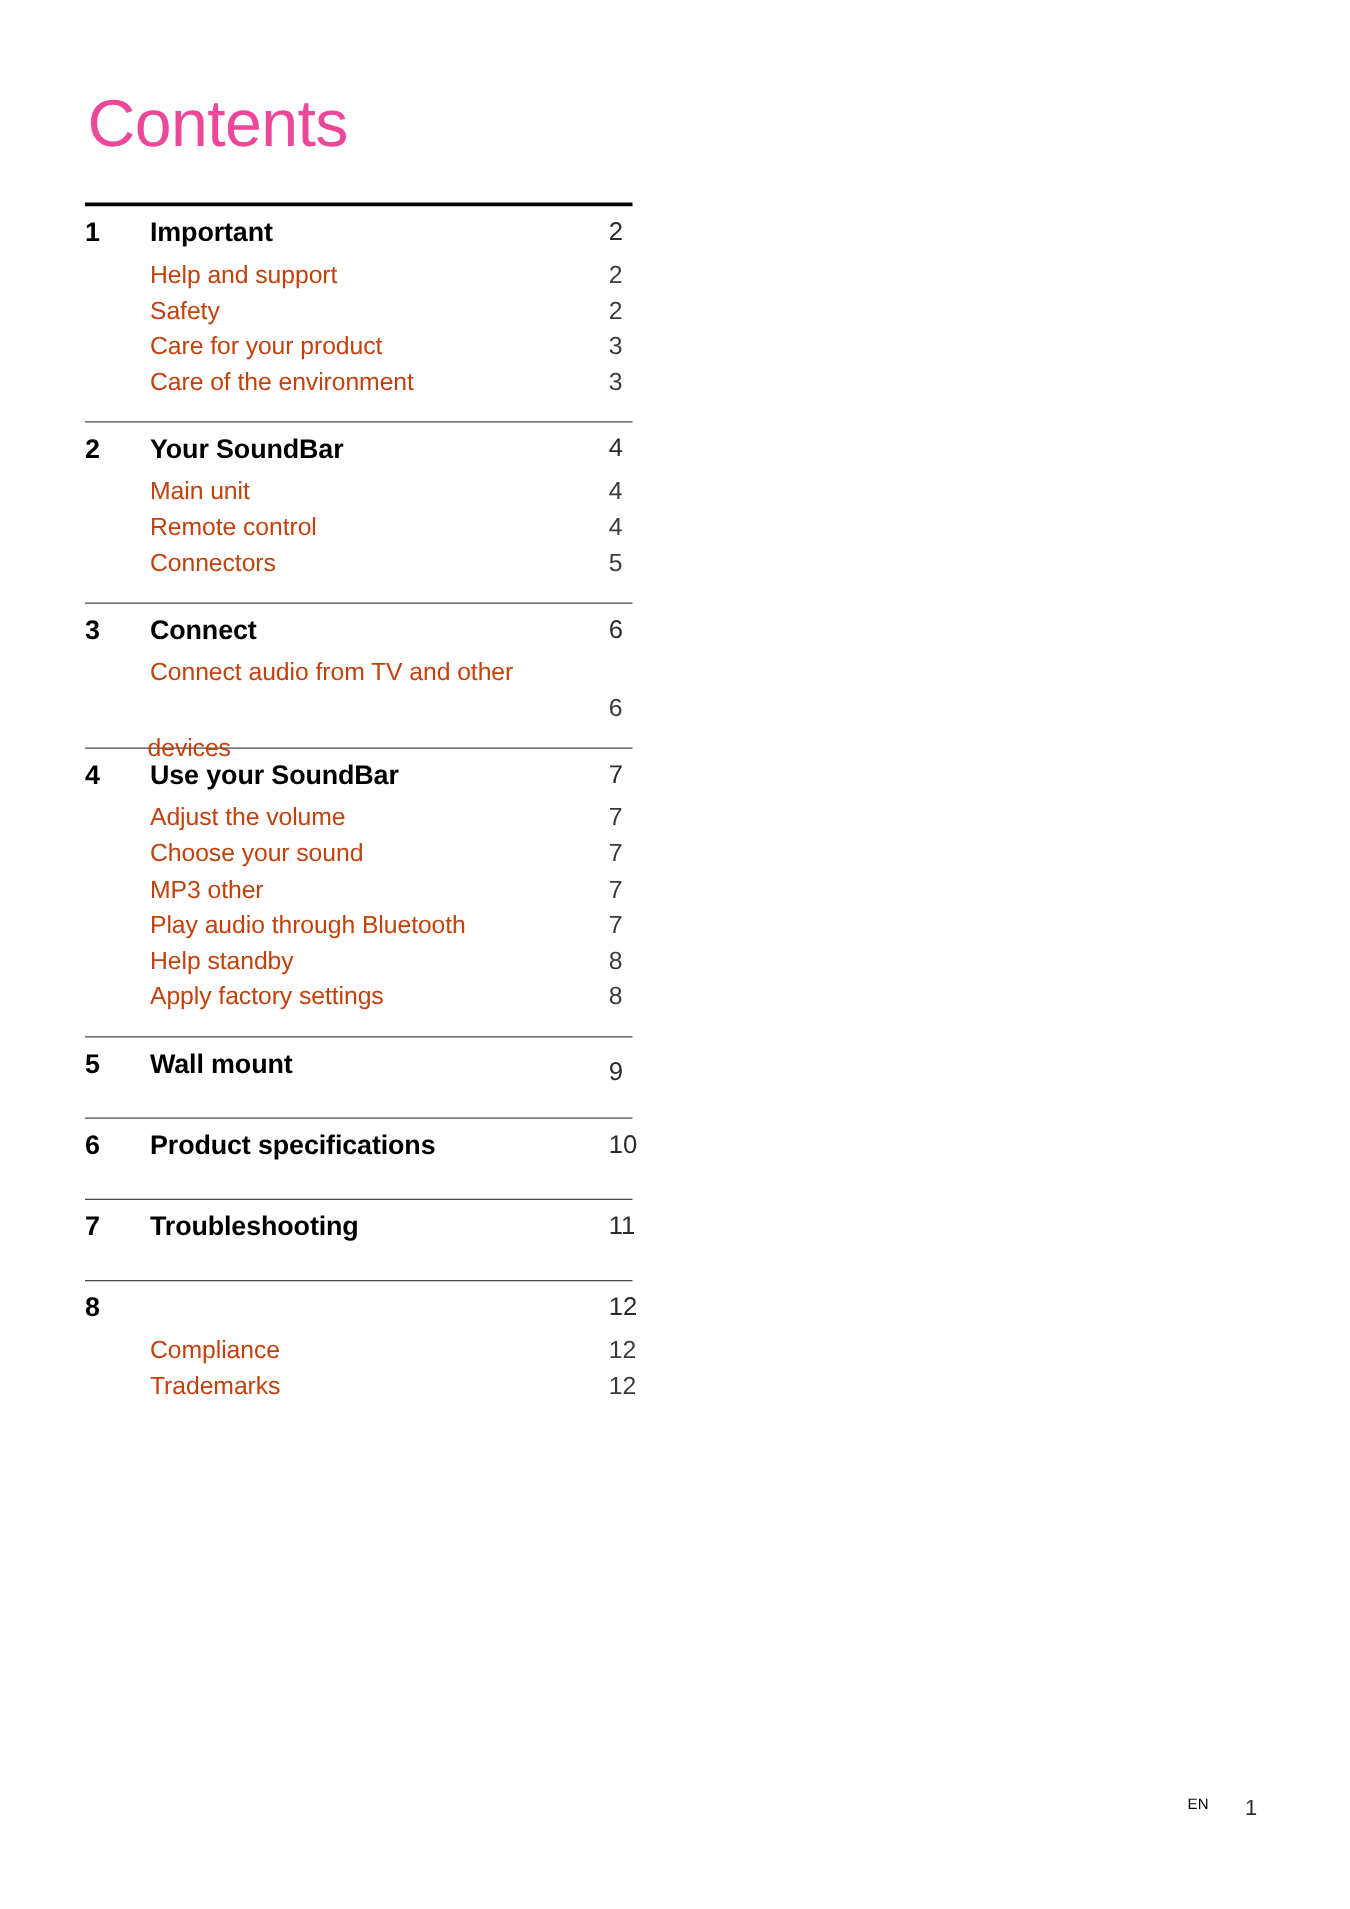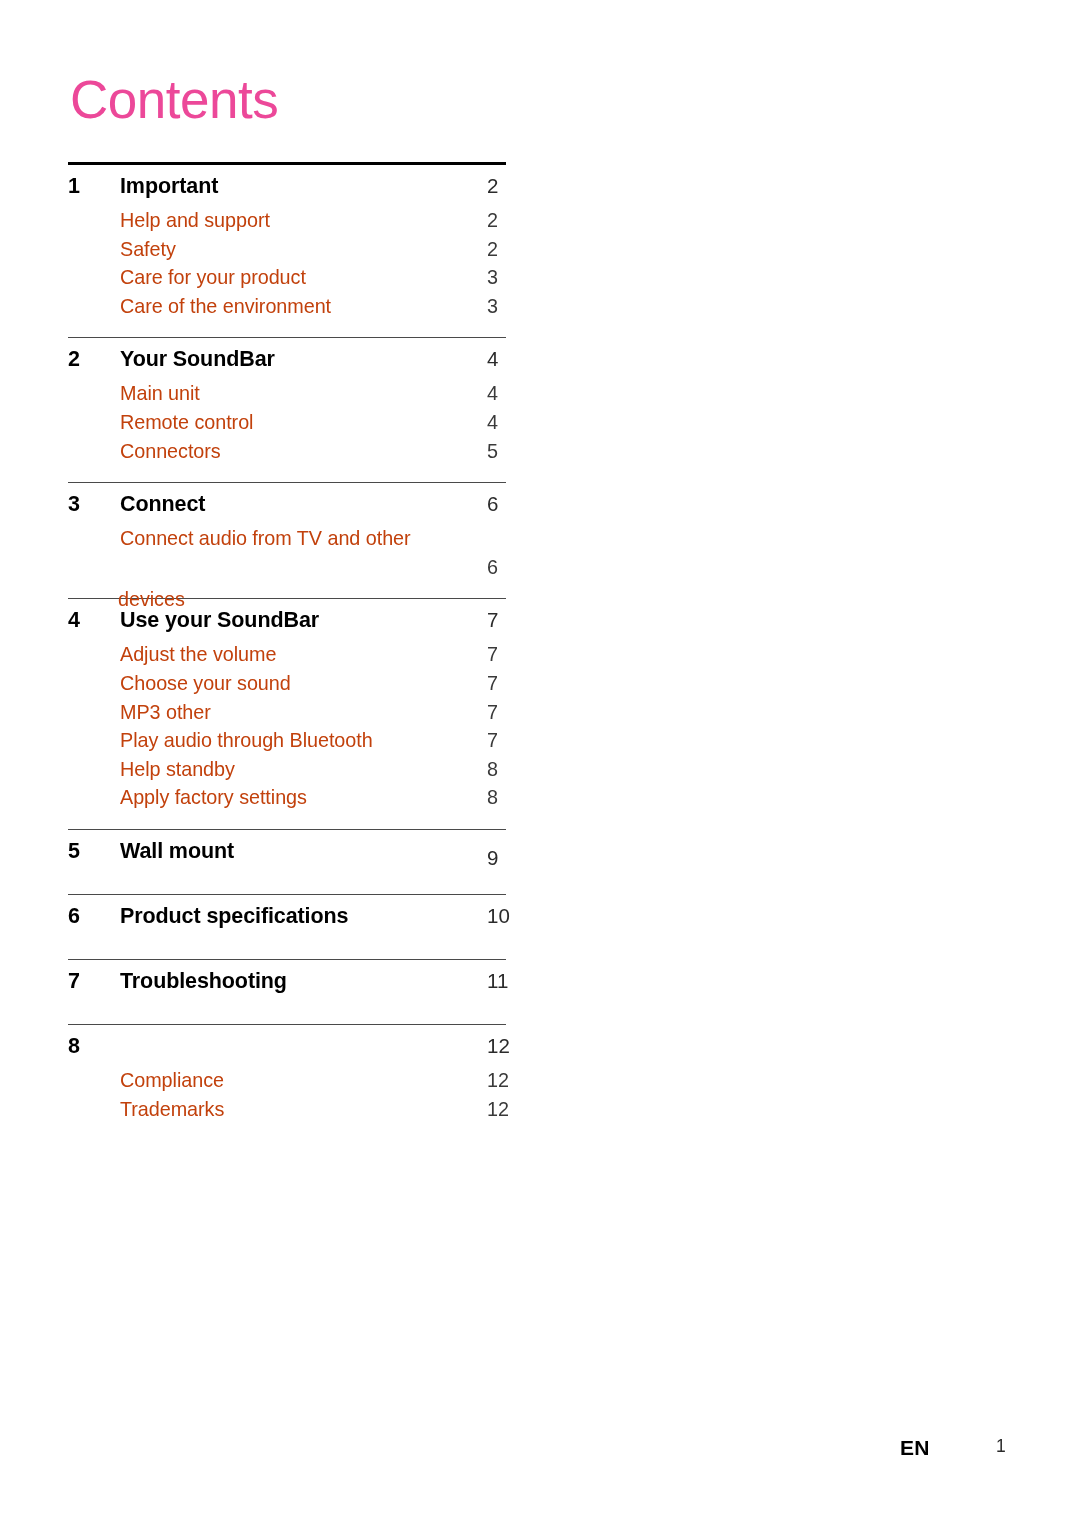--- a/index.html
+++ b/index.html
@@ -139,24 +139,24 @@
   
   .footer {
     position: absolute;
     left: 0;
     top: 1436px;
     width: 1080px;
     height: 26px;
   }
   .footer .lang {
     position: absolute;
-    left: 900px;
-    top: 0;
-    font-size: 21px;
-    font-weight: 700;
+    left: 950px;
+    top: 0;
+    font-size: 12px;
+    font-weight: 400;
     color: #000000;
     letter-spacing: 0.2px;
   }
   .footer .fpage {
     position: absolute;
     left: 996px;
     top: 0;
     font-size: 17.5px;
     font-weight: 400;
     color: #2b2b2b;

